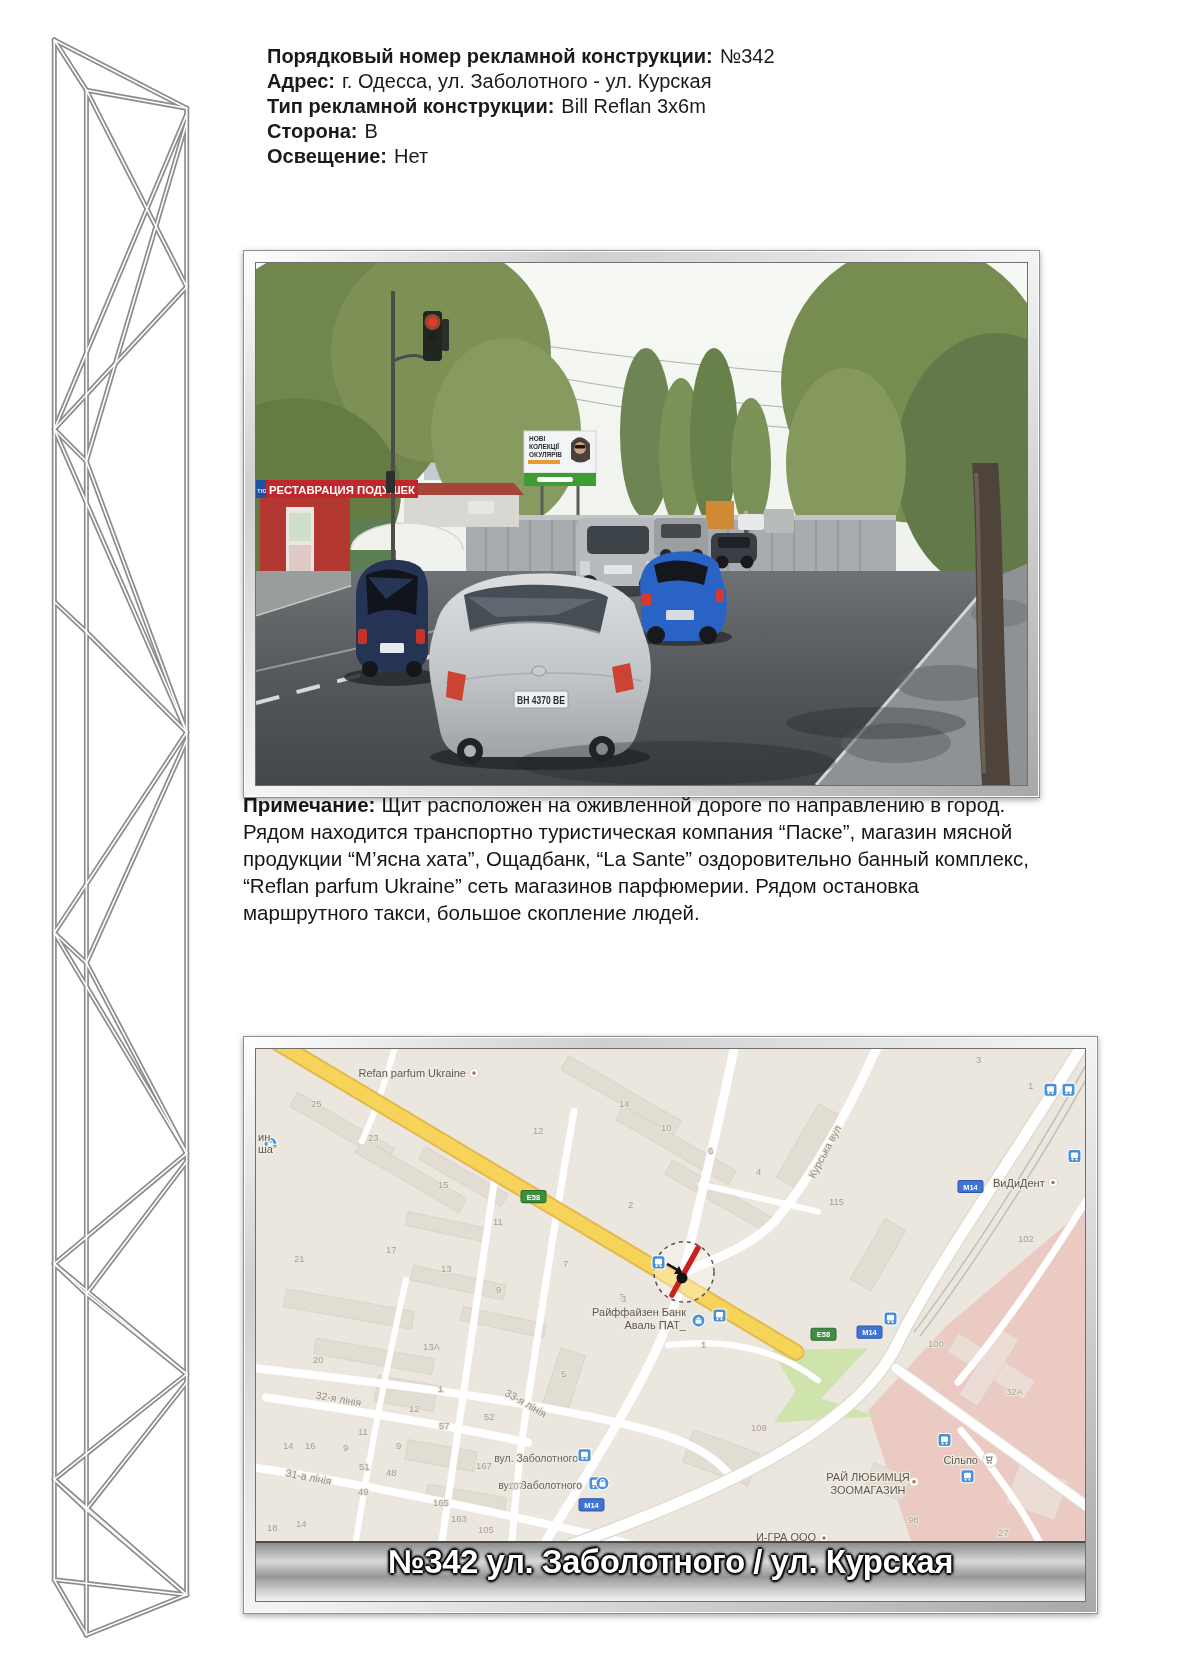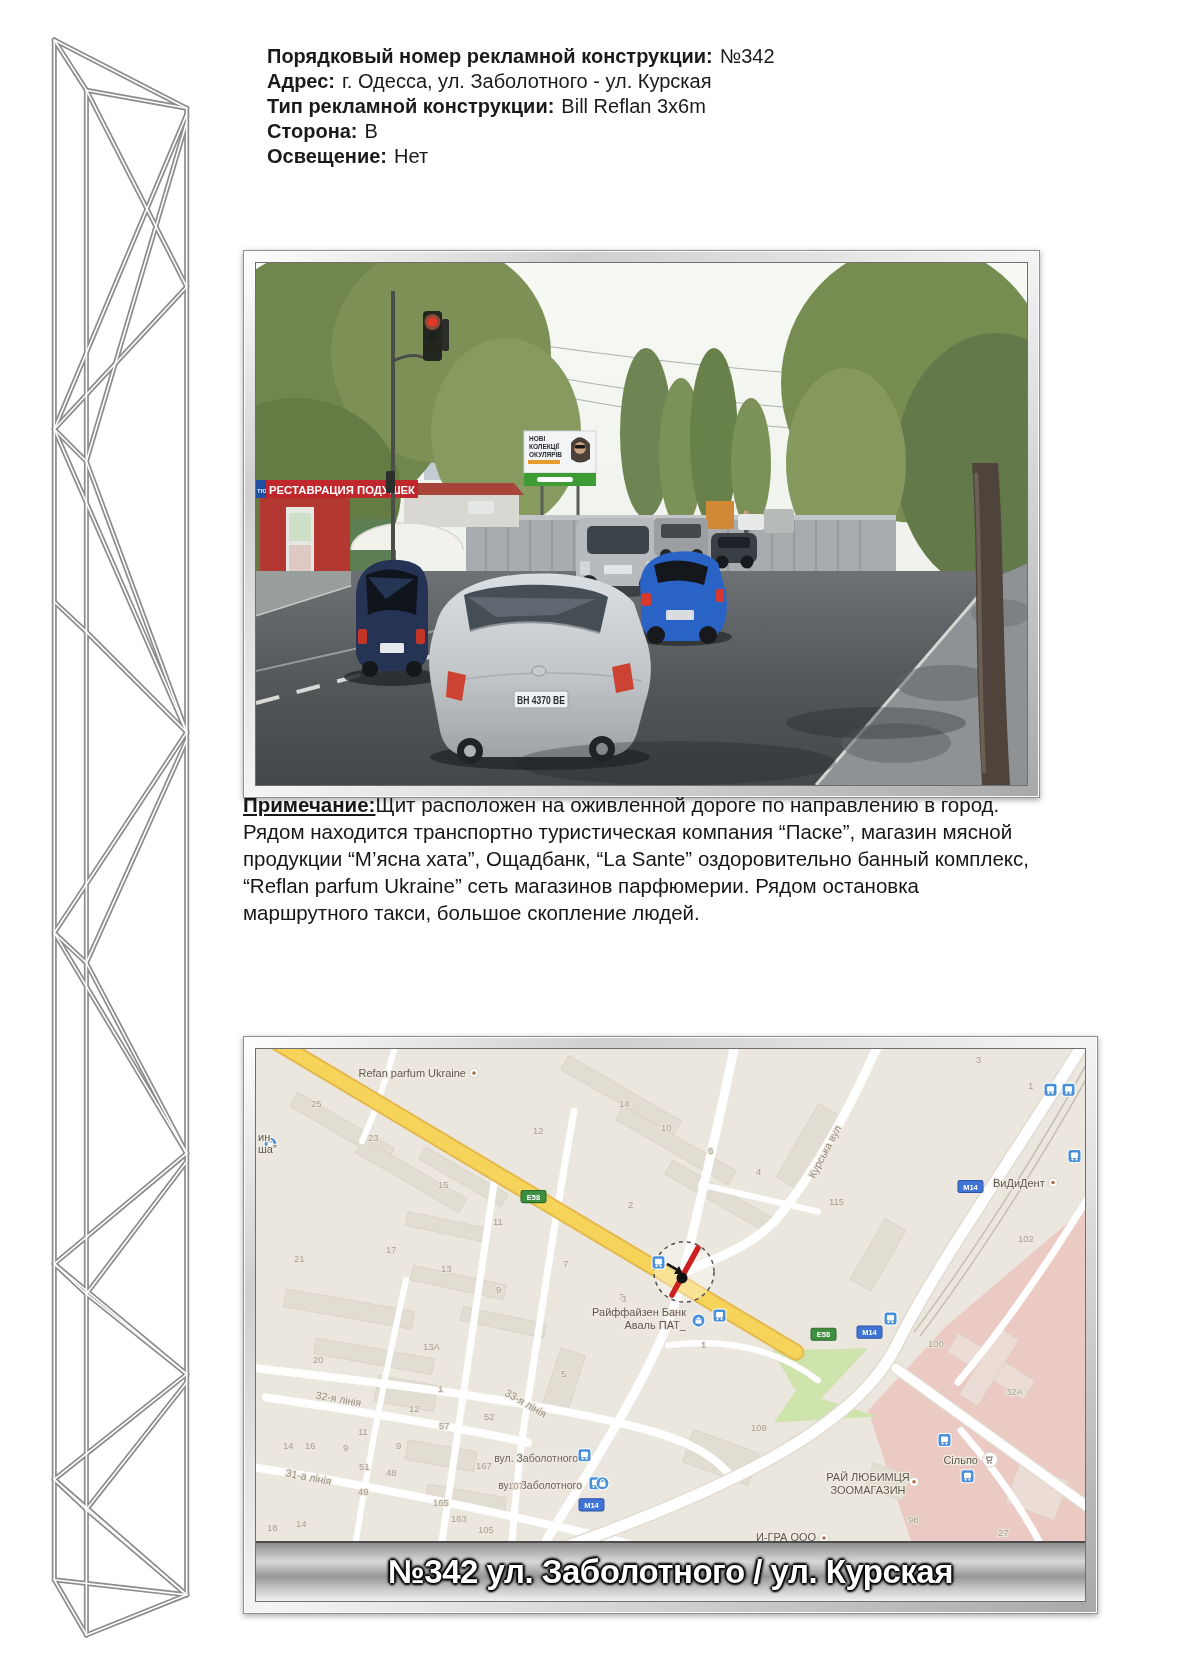--- a/index.html
+++ b/index.html
@@ -6,36 +6,36 @@
   body{font-family:"Liberation Sans", sans-serif; color:#111;}
   #page{position:relative;width:1181px;height:1675px;background:#fff;overflow:hidden;}
 
   
   .info{position:absolute;left:243px;top:44px;width:800px;font-size:20px;line-height:25px;color:#1a1a1a;margin-left:24px;}
   .info .row{white-space:nowrap;}
   .info .lbl{font-weight:bold;margin-right:7px;}
 
   
   .note{position:absolute;left:243px;top:791px;width:805px;font-size:20.5px;line-height:27px;color:#161616;}
-  .note .lbl{font-weight:bold;margin-right:0;text-decoration:underline;}
+  .note .lbl{font-weight:bold;margin-right:6px;}
 
   
   .frame{position:absolute;box-sizing:border-box;padding:11px;
     background:linear-gradient(145deg,#ffffff 0%,#cfcfcf 22%,#f4f4f4 50%,#a8a8a8 100%);
     border:1px solid #8f8f8f;
     box-shadow:0 2px 6px rgba(0,0,0,.35), inset 0 0 0 1px #fdfdfd;}
   .frame-inner{width:100%;height:100%;box-sizing:border-box;border:1px solid #6f6f6f;
     box-shadow:inset 0 0 0 2px #ffffff;background:#fff;overflow:hidden;position:relative;}
 
   #photo-frame{left:243px;top:237px;width:797px;height:548px;margin-top:13px;}
   #map-frame{left:243px;top:1036px;width:855px;height:578px;}
   #map-frame .frame-inner{display:flex;flex-direction:column;}
 
   
-  .caption-bar{height:58px;flex:0 0 58px;display:flex;align-items:center;justify-content:center;
+  .caption-bar{height:58px;flex:0 0 58px;display:flex;align-items:flex-start;justify-content:center;
     background:linear-gradient(180deg,#8e8e8e 0%,#d8d8d8 32%,#979797 58%,#cfcfcf 82%,#f1f1f1 100%);
     border-top:2px solid #4d4d4d;}
   .caption-bar span{font-size:33px;font-weight:bold;letter-spacing:-0.5px;color:#ffffff;
     text-shadow:-2px 0 2px #000, 2px 0 2px #000, 0 -2px 2px #000, 0 2px 2px #000, 0 0 4px #000;}
 
   
   .map-svg text{font-family:"Liberation Sans", sans-serif;}
   .map-svg .num{font-size:9.5px;fill:#a79e90;paint-order:stroke;stroke:#ece7de;stroke-width:2px;}
   .map-svg .street{font-size:10.5px;fill:#958d81;paint-order:stroke;stroke:#f0ebe2;stroke-width:2.5px;}
   .map-svg .poi{font-size:10.5px;fill:#6b655b;paint-order:stroke;stroke:#f0ebe2;stroke-width:2.5px;}

